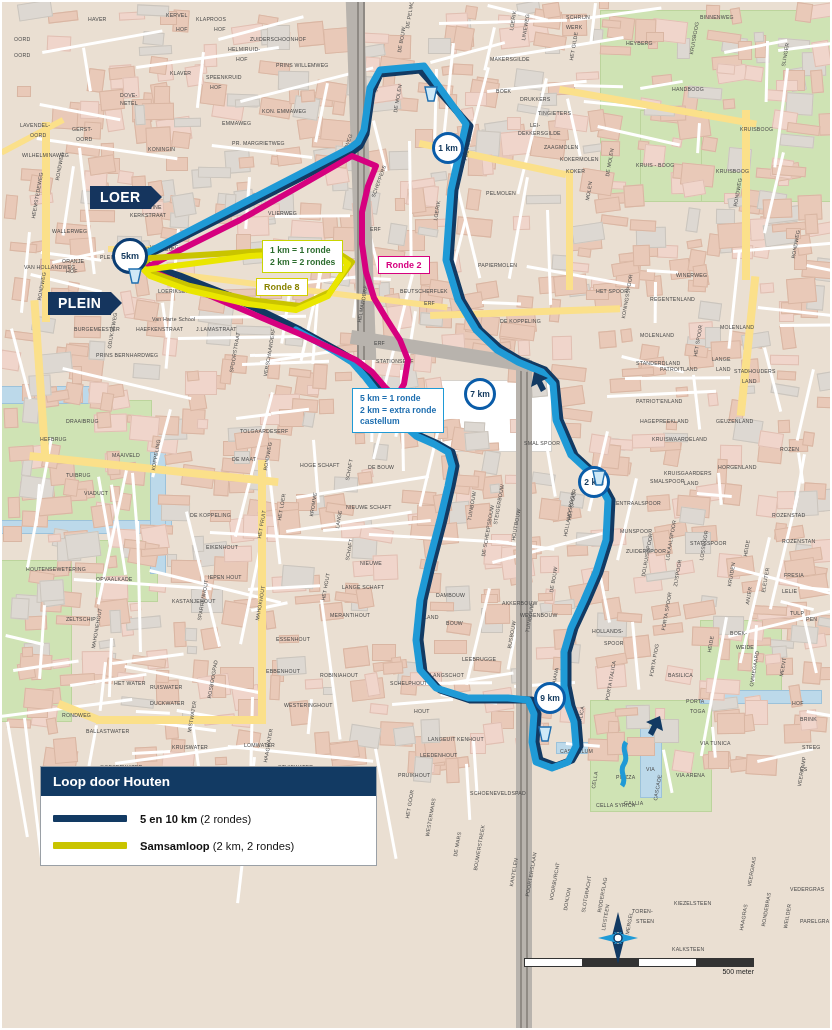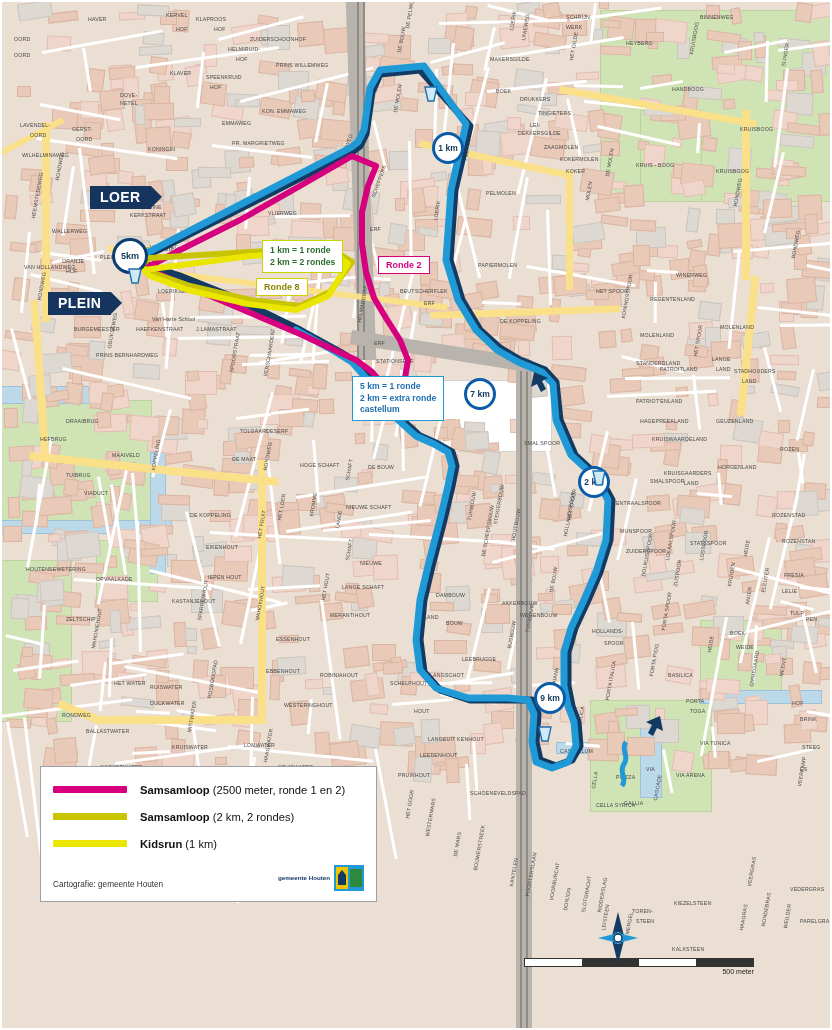--- a/index.html
+++ b/index.html
@@ -1485,21 +1485,21 @@
     <span>LOER</span>
   </div>
   <div class="flag finish" style="left:48px;top:292px;">
     <span>PLEIN</span>
   </div>
 
   <div class="infobox" style="left:262px;top:240px;">
     <div>1 km = 1 ronde</div>
     <div>2 km = 2 rondes</div>
   </div>
-  <div class="infobox blue" style="left:352px;top:376px;">
+  <div class="infobox blue" style="left:352px;top:388px;">
     <div>5 km = 1 ronde</div>
     <div>2 km = extra ronde</div>
     <div>castellum</div>
   </div>
   <div class="tagpink" style="left:378px;top:256px;">
     <span>Ronde 2</span>
   </div>
   <div class="tagyellow" style="left:256px;top:278px;">
     <span>Ronde 8</span>
   </div>
@@ -1511,60 +1511,43 @@
     <path d="M1,1 L13,1 L10,15 L4,15 Z" fill="#cfe9f7" stroke="#1f6fb0" stroke-width="1.4"></path>
   </svg>
   <svg class="wpico" style="left:592px;top:470px;" width="14" height="16">
     <path d="M1,1 L13,1 L10,15 L4,15 Z" fill="#cfe9f7" stroke="#1f6fb0" stroke-width="1.4"></path>
   </svg>
   <svg class="wpico" style="left:538px;top:726px;" width="14" height="16">
     <path d="M1,1 L13,1 L10,15 L4,15 Z" fill="#cfe9f7" stroke="#1f6fb0" stroke-width="1.4"></path>
   </svg>
 
   <div class="legend">
+    <div class="legend-head">Loop door Houten</div>
     <div class="legend-body">
 
-
-
       <div class="lrow">
-        <div class="swatch" style="background:#d6007f;"></div>
+        <div class="swatch" style="background:#123a63;"></div>
         <div class="ltext">
-          <b>Samsamloop</b><span> (2500 meter, ronde 1 en 2)</span>
+          <b>5 en 10 km</b><span> (2 rondes)</span>
         </div>
       </div>
+
+
 
       <div class="lrow">
         <div class="swatch" style="background:#c9c400;"></div>
         <div class="ltext">
           <b>Samsamloop</b><span> (2 km, 2 rondes)</span>
         </div>
       </div>
 
-      <div class="lrow">
-        <div class="swatch" style="background:#eae600;"></div>
-        <div class="ltext">
-          <b>Kidsrun</b><span> (1 km)</span>
-        </div>
-      </div>
 
 
     </div>
 
-    <div class="legend-foot">
-      <div class="carto">Cartografie: gemeente Houten</div>
-      <div class="gemlogo">
-        <div class="gemtxt">gemeente Houten</div>
-        <svg width="30" height="26">
-          <rect x="0" y="0" width="30" height="26" fill="#1f9ad6"></rect>
-          <path d="M2,2 L14,2 L14,24 L2,24 Z" fill="#f2c300"></path>
-          <path d="M16,4 L28,4 L28,22 L16,22 Z" fill="#2b8a3e"></path>
-          <path d="M4,20 L12,20 L12,10 L8,5 L4,10 Z" fill="#123a63"></path>
-        </svg>
-      </div>
-    </div>
   </div>
 
   <div class="scalebar">
     <div class="bar">
       <div style="background:#ffffff;"></div>
       <div style="background:#333333;"></div>
       <div style="background:#ffffff;"></div>
       <div style="background:#333333;"></div>
     </div>
     <div class="t">500 meter</div>

